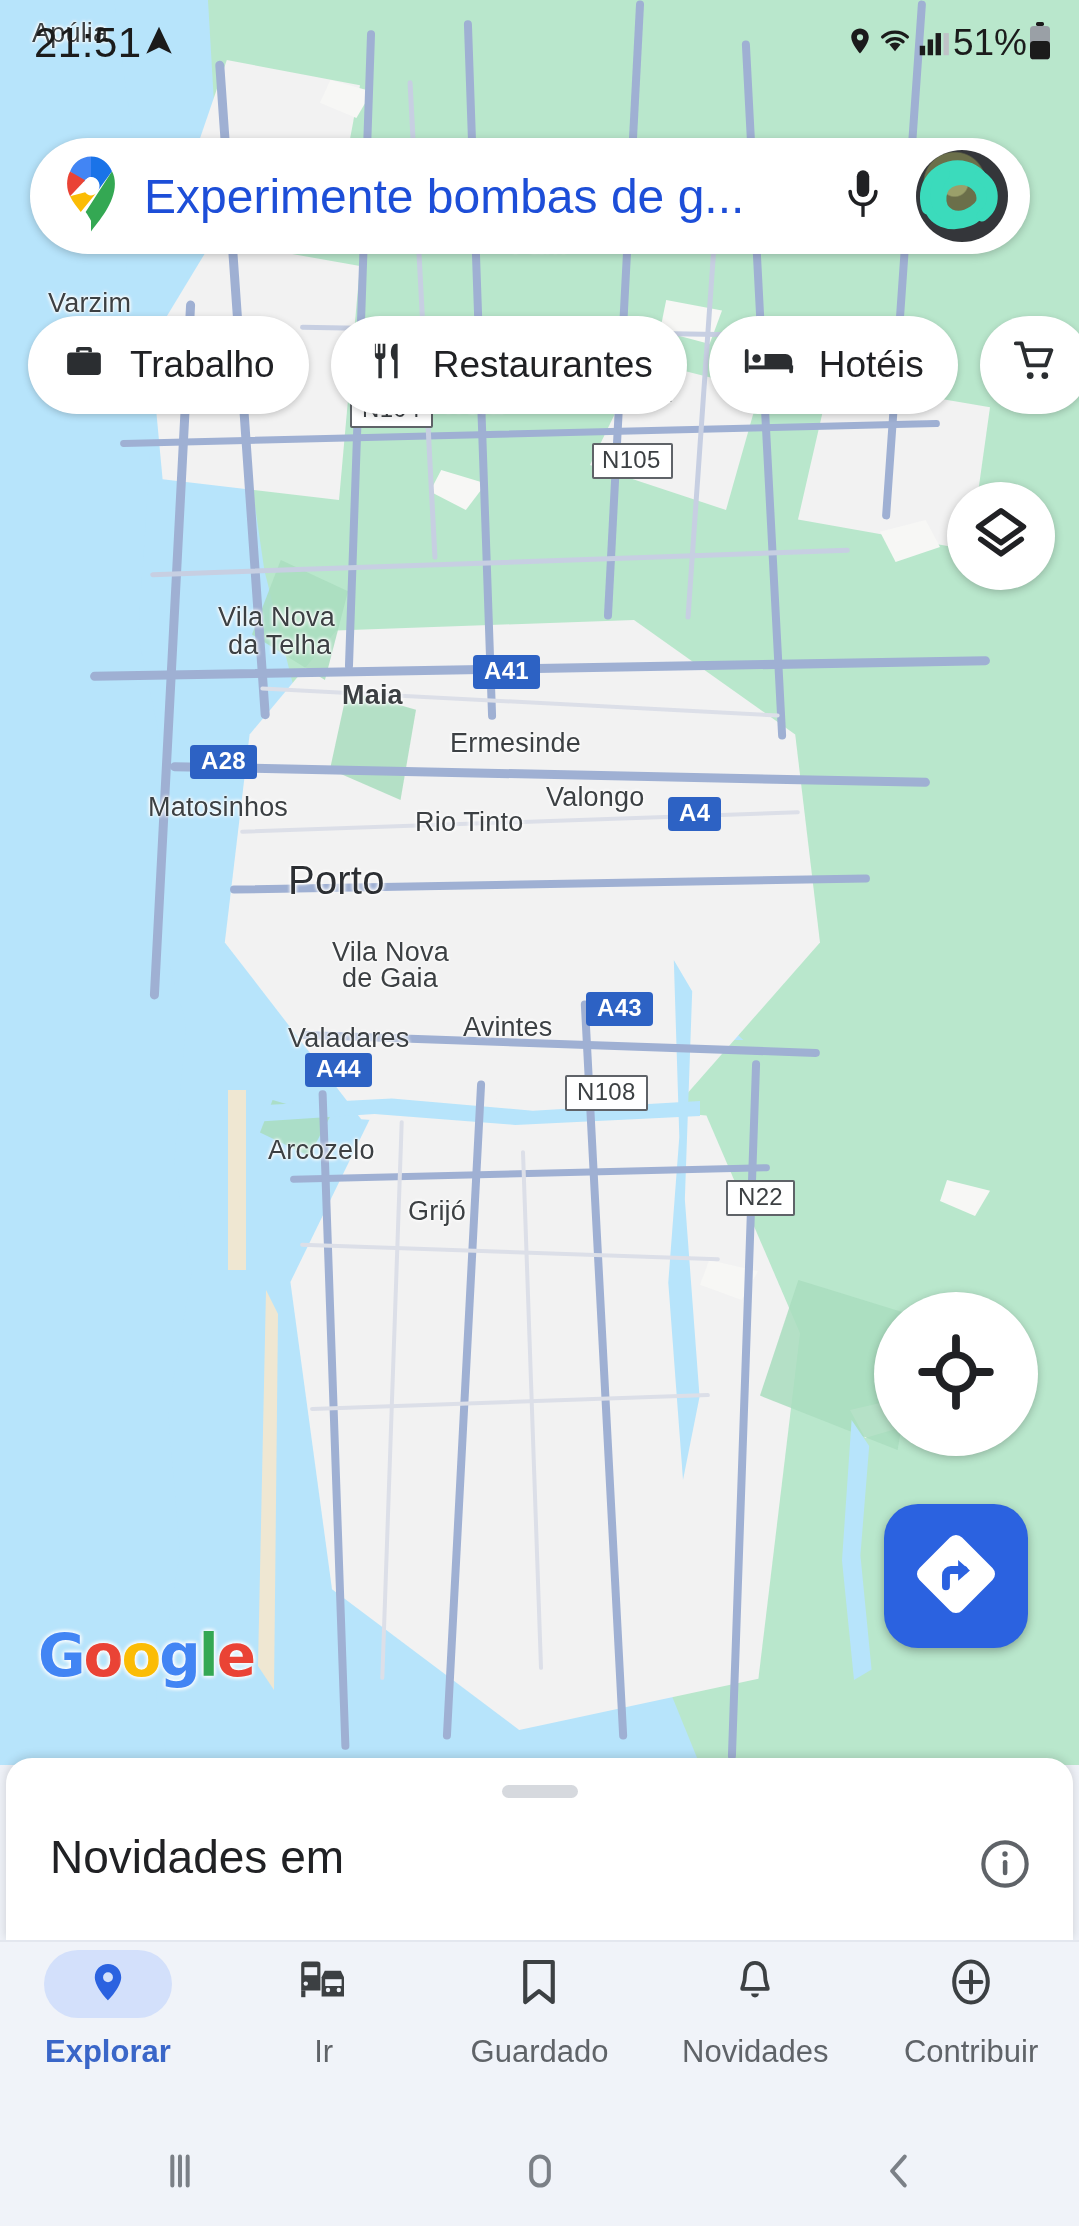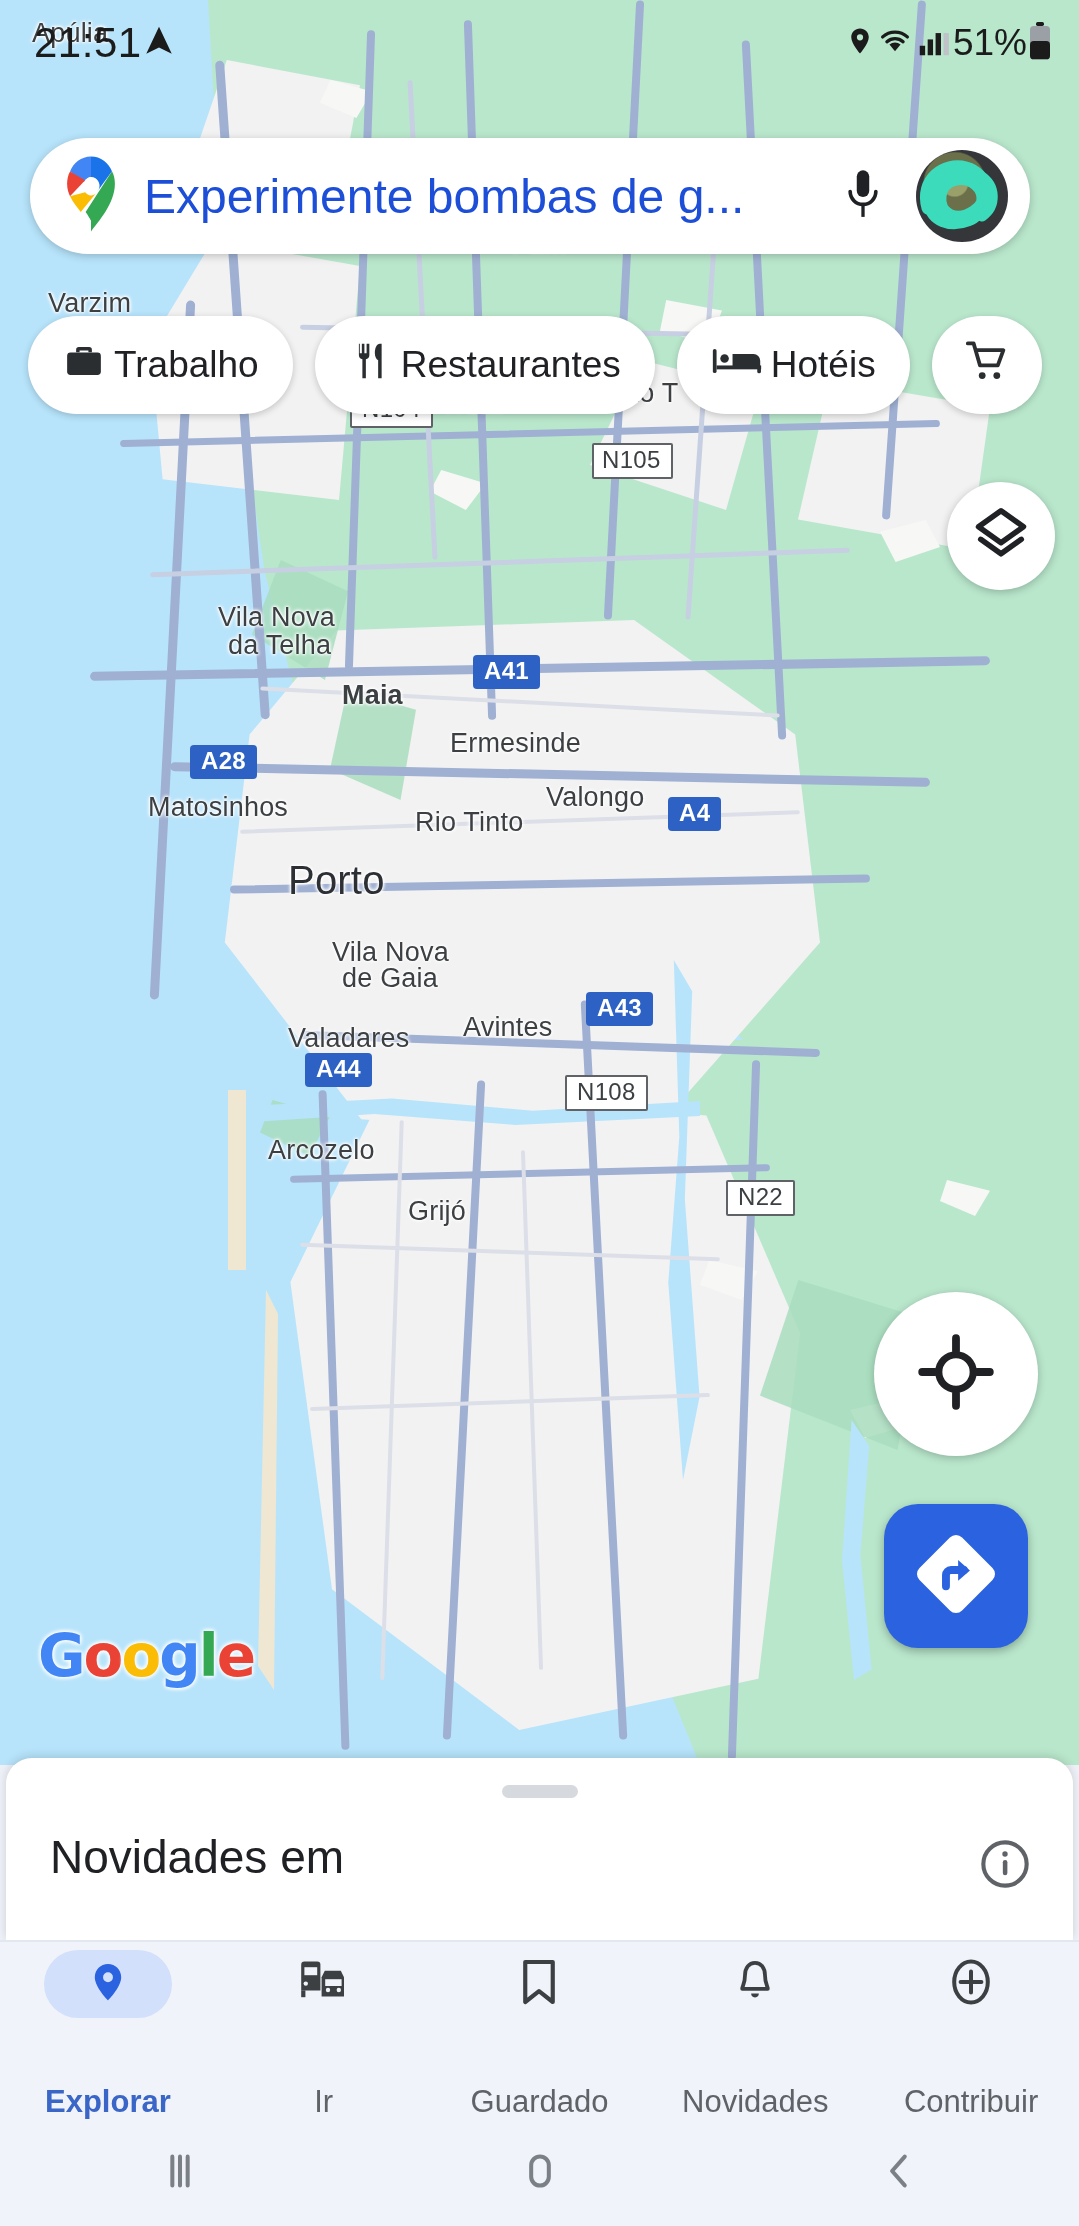--- a/index.html
+++ b/index.html
@@ -120,21 +120,21 @@
   }
   .avatar .scribble { position: absolute; left: -6px; top: -4px; width: 104px; height: 100px; }
 
   
   .chips {
     position: absolute; left: 28px; top: 316px; display: flex; gap: 22px;
     z-index: 25; align-items: center;
   }
   .chip {
     height: 98px; background: #fff; border-radius: 52px;
-    display: flex; align-items: center; gap: 8px; padding: 0 34px;
+    display: flex; align-items: center; gap: 24px; padding: 0 34px;
     box-shadow: 0 2px 7px rgba(0,0,0,.20);
     font-size: 37px; color: #202124; white-space: nowrap;
   }
   .chip.icon-only { padding: 0 30px; }
 
   
   .circle-btn {
     position: absolute; background: #fff; border-radius: 50%;
     display: flex; align-items: center; justify-content: center;
     box-shadow: 0 2px 8px rgba(0,0,0,.24); z-index: 20;
@@ -164,21 +164,21 @@
   .sheet-info { position: absolute; right: 42px; top: 80px; }
 
   
   .bottomnav {
     position: absolute; left: 0; top: 1940px; width: 1079px; height: 180px;
     background: #f0f3f9; display: flex; z-index: 40;
     border-top: 2px solid #e3e7ef;
   }
   .nav-item {
     flex: 1; display: flex; flex-direction: column; align-items: center;
-    justify-content: space-between; gap: 16px; padding-top: 8px;
+    justify-content: flex-start; gap: 16px; padding-top: 8px;
   }
   .nav-ico-wrap {
     width: 128px; height: 68px; border-radius: 34px;
     display: flex; align-items: center; justify-content: center;
   }
   .nav-item.active .nav-ico-wrap { background: #d3e0fb; }
   .nav-label { font-size: 31px; color: #5f6368; }
   .nav-item.active .nav-label { color: #3a66c8; font-weight: 700; }
 
   

